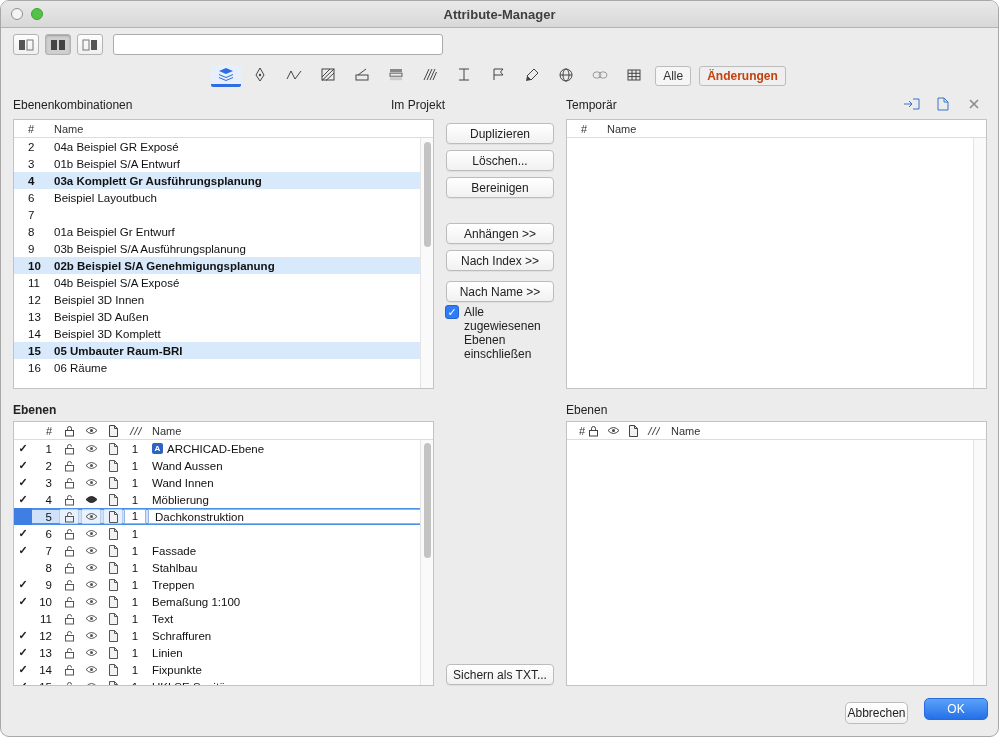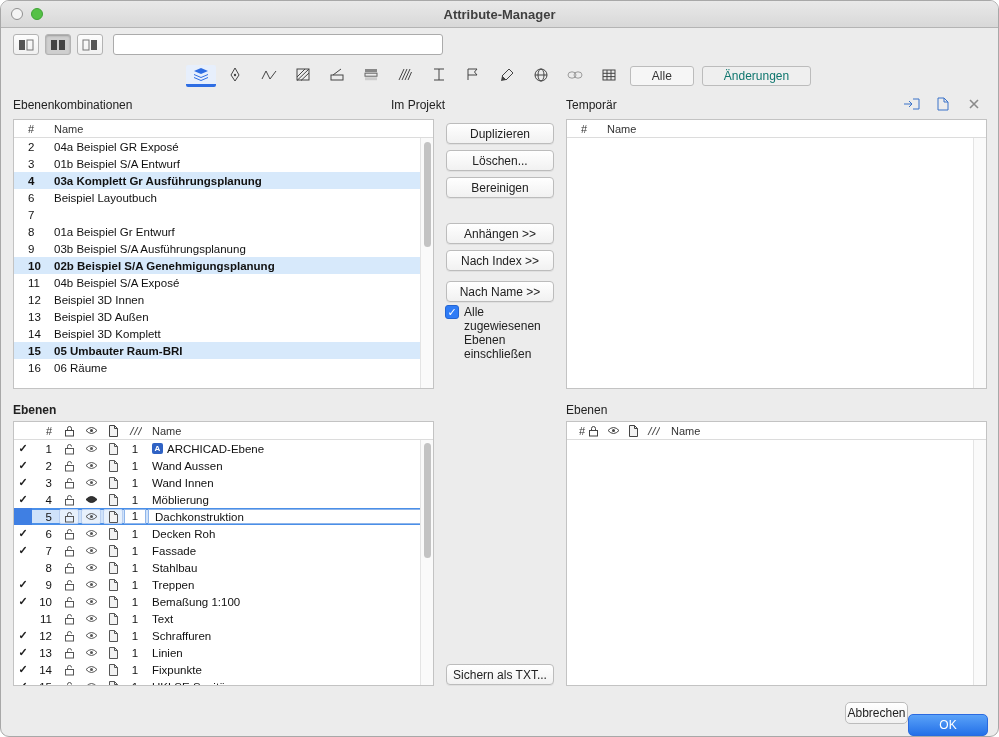--- a/index.html
+++ b/index.html
@@ -24,23 +24,23 @@
   .viewbtn.active { background:#cfcfcf; box-shadow:inset 0 1px 2px rgba(0,0,0,.25); }
   .filter-input { width:330px; height:21px; margin-left:4px; border:1px solid #ababab; border-radius:3px;
                   background:#fff; font-size:12px; padding:0 5px; outline:none; }
 
   
   .tabstrip { position:absolute; top:62px; left:0; right:0; height:24px;
               display:flex; justify-content:center; align-items:flex-end; gap:4px; }
   .tab { width:30px; height:22px; display:flex; align-items:center; justify-content:center;
          border-bottom:3px solid transparent; border-radius:2px; }
   .tab.selected { border-bottom:3px solid #2e6de3; background:#e7effc; }
-  .tab-textbtn { height:20px; padding:0 21px; margin:0 2px 1px 2px; display:flex; align-items:center;
+  .tab-textbtn { height:20px; padding:0 7px; margin:0 2px 1px 2px; display:flex; align-items:center;
                  border:1px solid #bcbcbc; border-radius:3px; background:#f6f6f6; font-size:12px; color:#333; }
-  .tab-textbtn.disabled { color:#0f766e; background:#efefef; }
+  .tab-textbtn.disabled { color:#c2410c; background:#efefef;font-weight:bold; }
 
   
   .grp-label { position:absolute; font-size:12px; color:#222; }
 
   
   .list { position:absolute; background:#fff; border:1px solid #c3c3c3; overflow:hidden; }
   .list-header { height:18px; display:flex; align-items:center; border-bottom:1px solid #dcdcdc;
                  font-size:11px; color:#333; }
   .vscroll { position:absolute; top:18px; right:0; bottom:0; width:13px; background:#fafafa;
              border-left:1px solid #e4e4e4; }
@@ -97,21 +97,21 @@
 
   
   .temp-tools { position:absolute; top:92px; right:12px; display:flex; gap:6px; }
   .tool-ib { width:25px; height:22px; display:flex; align-items:center; justify-content:center; }
 
   
   .foot-btn { position:absolute; height:22px; border-radius:5px; font-size:12px;
               display:flex; align-items:center; justify-content:center; }
   .cancel { right:90px; bottom:12px; width:63px; border:1px solid #bcbcbc;
             background:linear-gradient(#ffffff,#f1f1f1); color:#222;text-align:right; }
-  .ok { right:10px; bottom:0; width:80px; border:1px solid #2a6ae0; color:#fff;
+  .ok { right:10px; bottom:16px; width:64px; border:1px solid #2a6ae0; color:#fff;
         background:linear-gradient(#5aa2f8,#2470e8); }
 
   svg { display:block; }
 </style>
 </head>
 <body>
 
 <div class="window">
 
   <div class="titlebar">
@@ -541,24 +541,20 @@
             </svg>
 
           </span>
           <span class="l-icell">
             <svg width="11" height="12" viewBox="0 0 11 12">
               <path d="M1.5 .5 h5 l3 3 v8 h-8Z" fill="#f2f2f2" stroke="#555"></path>
               <path d="M6.5 .5 v3 h3" fill="none" stroke="#555"></path>
             </svg>
           </span>
           <span class="l-ext">1</span>
-          <span class="l-name">
-
-            <span>Decken Roh</span>
-          </span>
         </div>
         <div class="lrow checked">
           <span class="l-check">
             <span>✓</span>
           </span>
           <span class="l-num">7</span>
           <span class="l-icell">
             <svg width="11" height="12" viewBox="0 0 11 12">
               <rect x="1.5" y="5.5" width="8" height="5.5" fill="none" stroke="#555"></rect>
               <path d="M3.5 5.5 V3.5 a2 2 0 0 1 4 0" fill="none" stroke="#555"></path>

